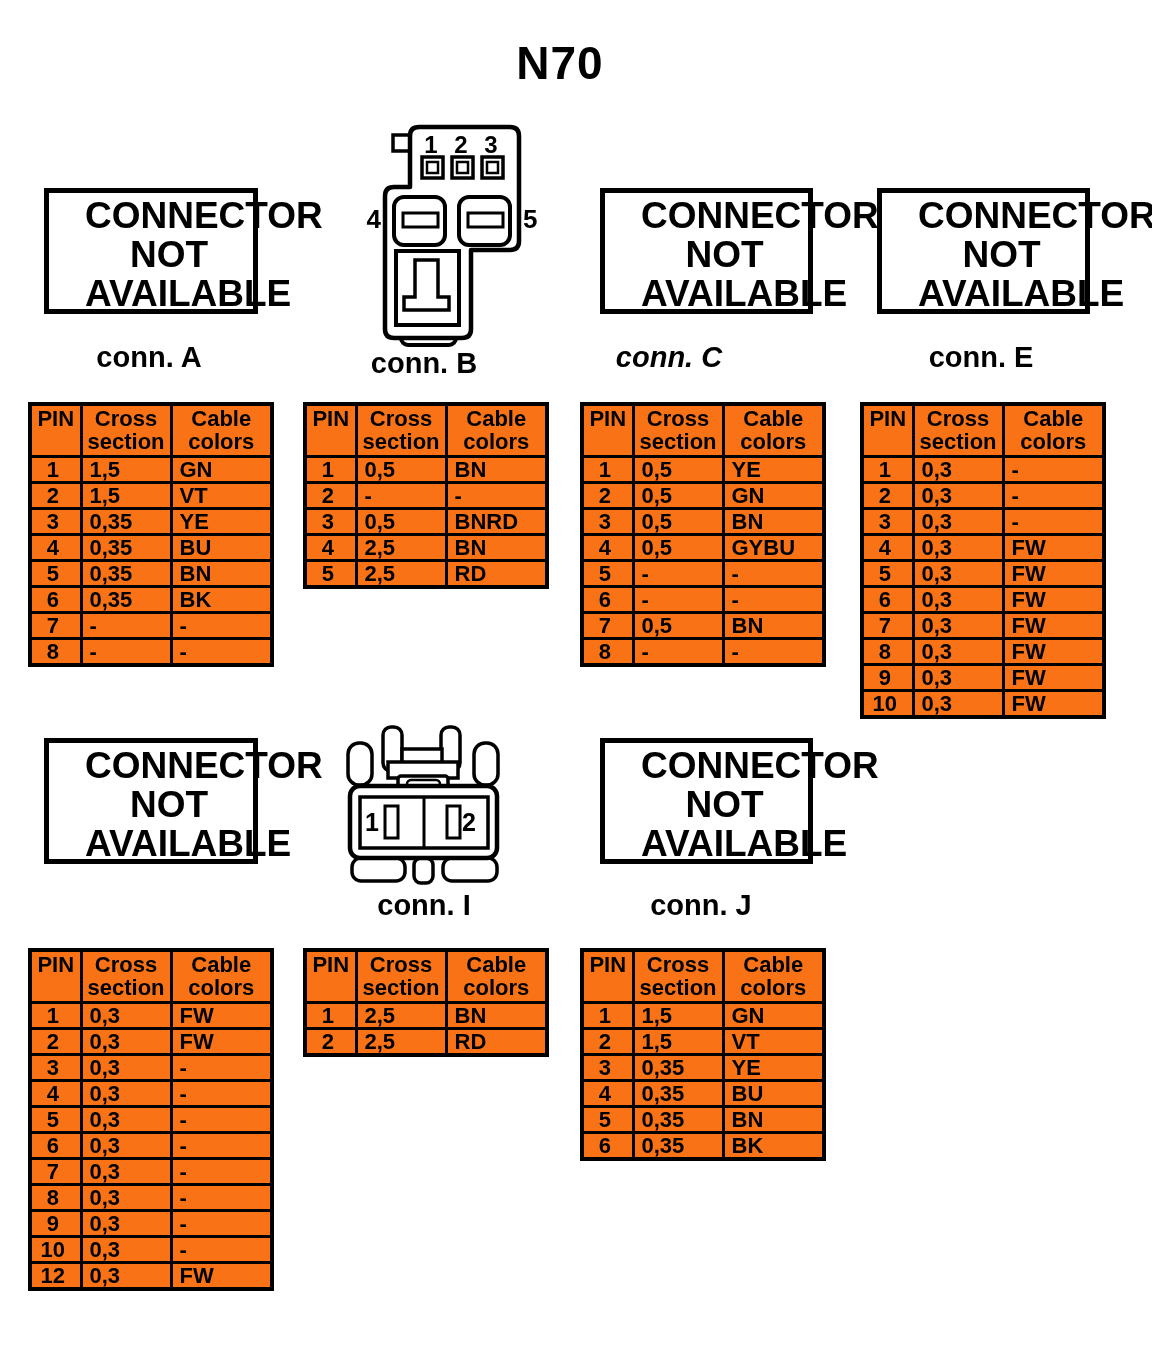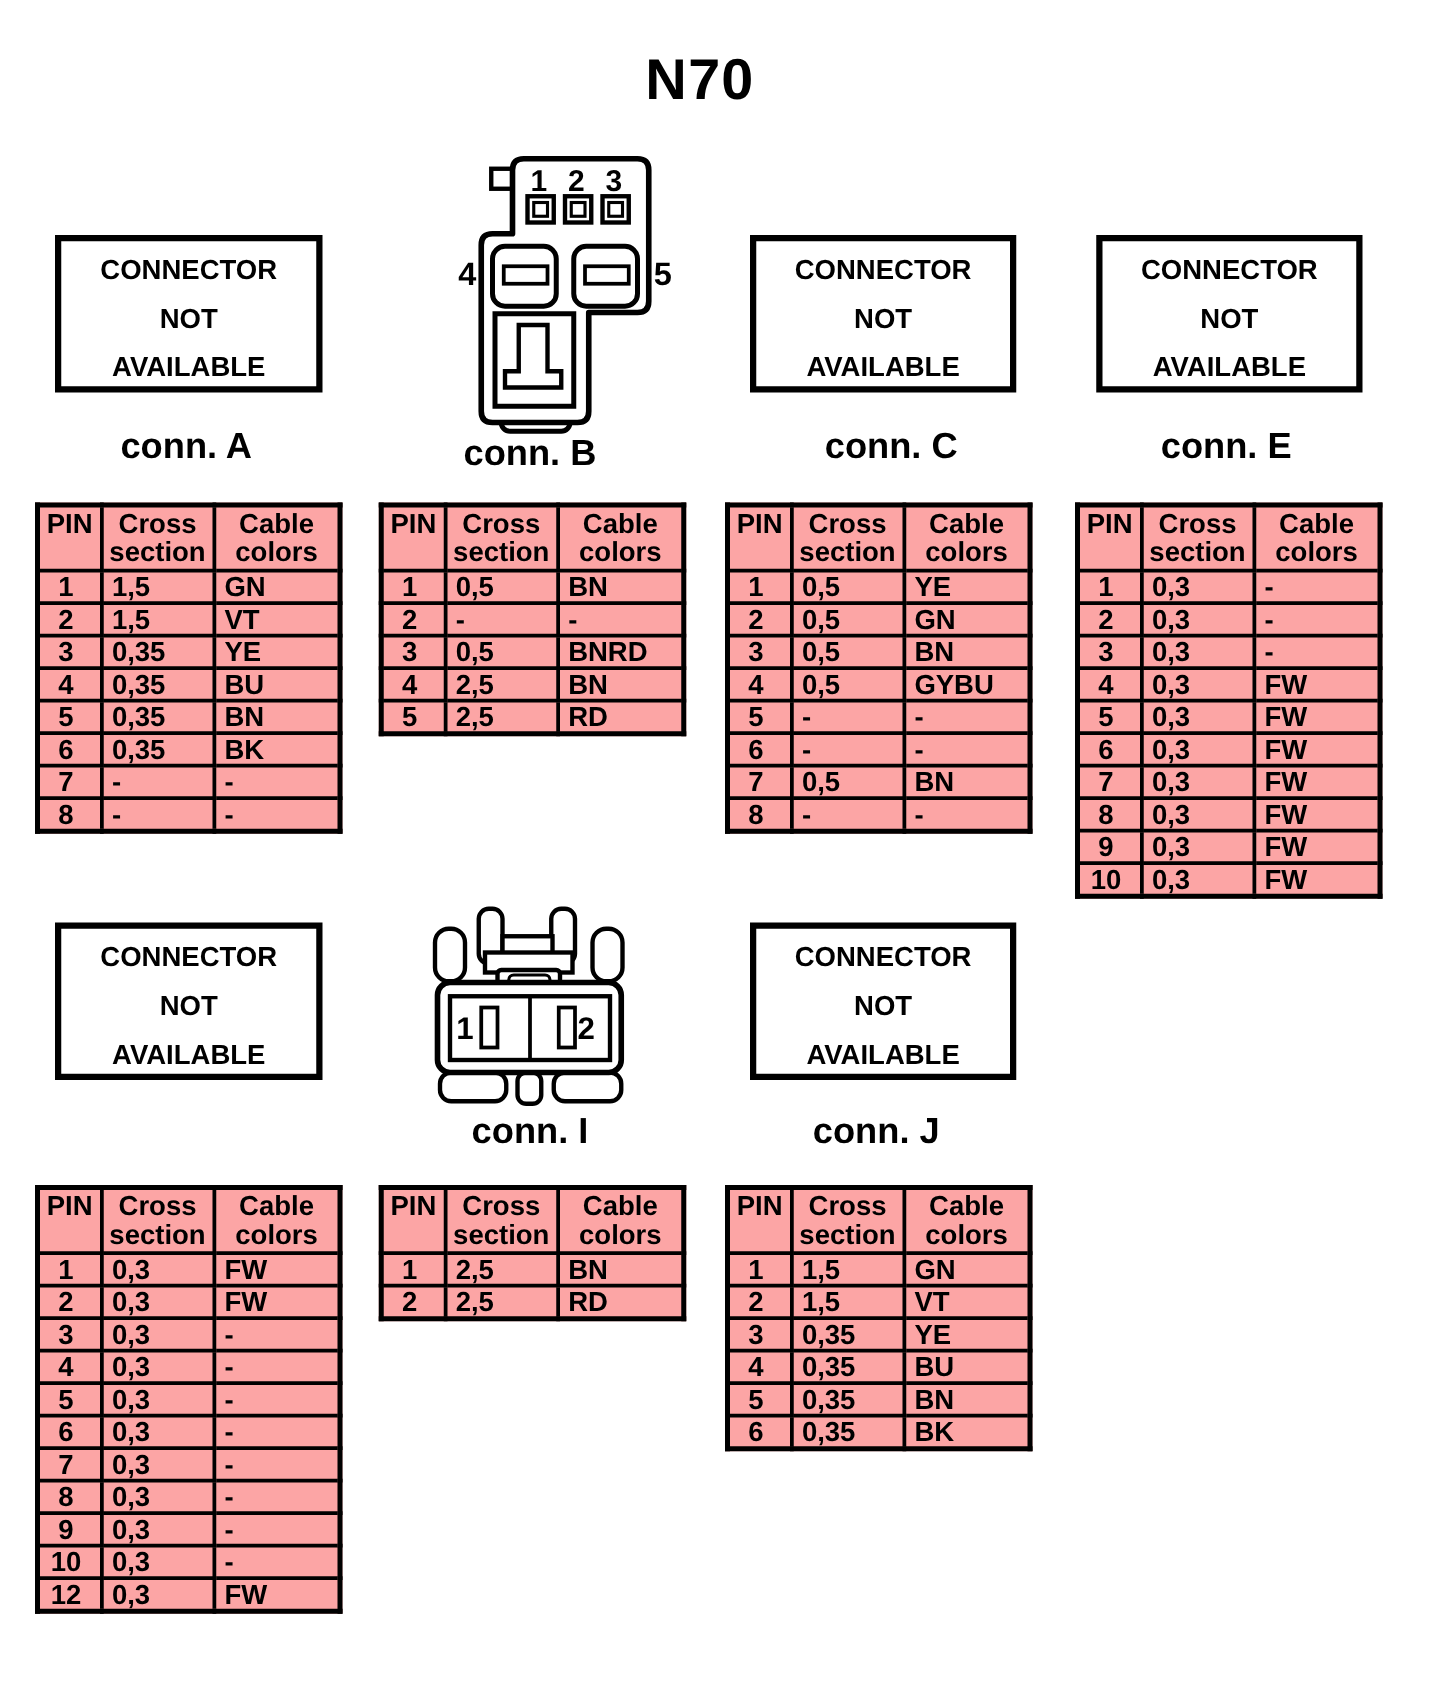--- a/index.html
+++ b/index.html
@@ -20,36 +20,37 @@
     font-size: 46px;
     text-align: center;
     letter-spacing: 1px;
   }
 
   .na-box {
     border: 5px solid #000;
     background: #fff;
     text-align: center;
     font-weight: bold;
-    font-size: 22px;
+    font-size: 37px;
     line-height: 39px;
     padding-top: 3px;
+    padding-left: 36px;
   }
 
   .conn-label {
     font-weight: bold;
     font-size: 29px;
     text-align: center;
     white-space: nowrap;
   }
 
   table.pinout {
     border-collapse: collapse;
     border: 4px solid #000;
-    background: #fca5a5;
+    background: #f97316;
     table-layout: fixed;
     width: 242px;
     font-family: "Liberation Sans", sans-serif;
     font-weight: bold;
     font-size: 22px;
   }
   table.pinout th, table.pinout td {
     border: 3px solid #000;
     overflow: hidden;
   }
@@ -224,21 +225,21 @@
           <td>RD</td>
         </tr>
       </tbody>
   </table>
 
   <div class="abs na-box" style="left:600px; top:188px; width:213px; height:126px;">
     <div>CONNECTOR</div>
     <div>NOT</div>
     <div>AVAILABLE</div>
   </div>
-  <div class="abs conn-label" style="left:592px; top:341px; width:242px;">conn. C</div>
+  <div class="abs conn-label" style="left:548px; top:341px; width:242px;font-style:italic;">conn. C</div>
   <table class="pinout abs" style="left:580px; top:402px;">
     <colgroup>
         <col class="c-pin">
         <col class="c-cross">
         <col class="c-cable">
       </colgroup>
     <thead>
         <tr>
       <th>PIN</th>
       <th>Cross section</th>

